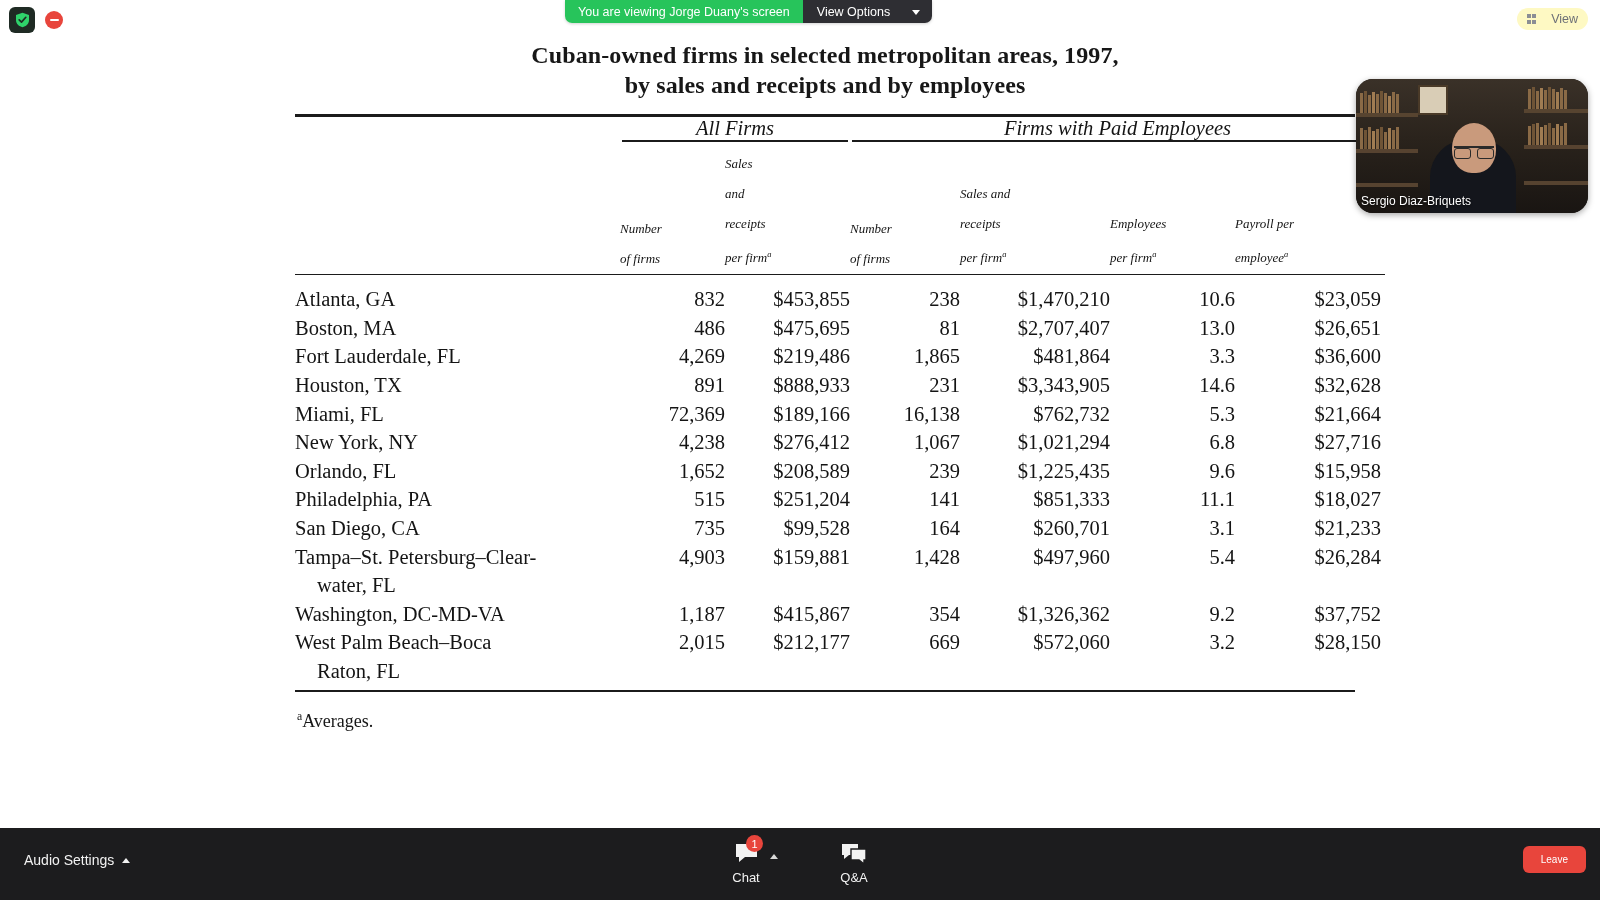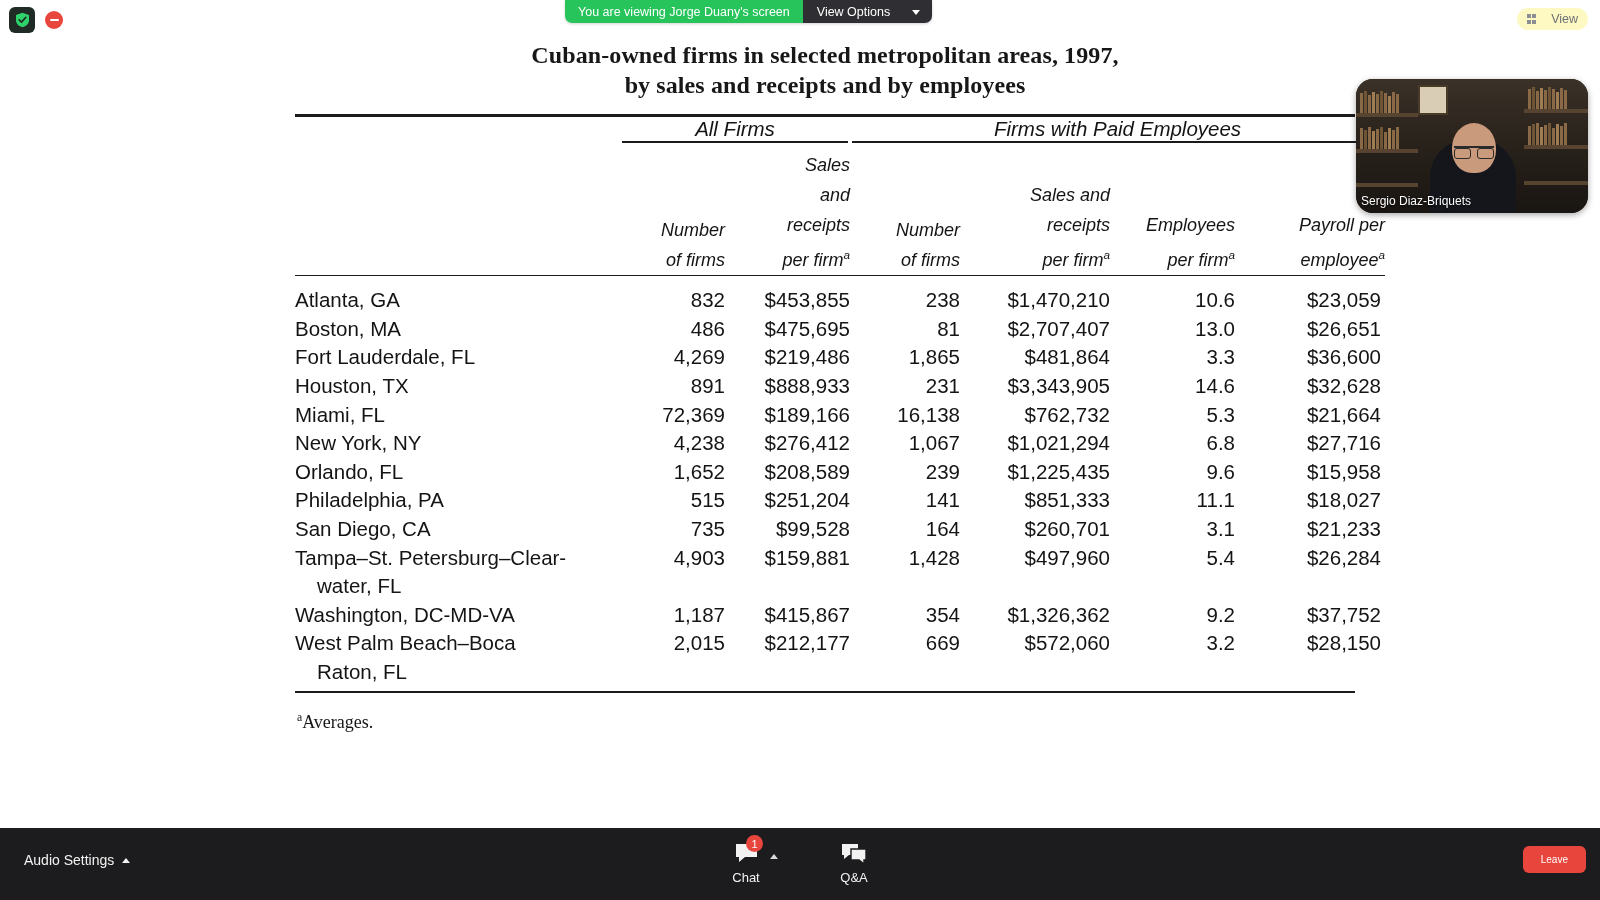--- a/index.html
+++ b/index.html
@@ -137,43 +137,43 @@
     height: 2.5px;
     margin: 0;
   }
   .rule-top { margin-top: 14px; height: 3px; }
   .rule-mid { height: 1.6px; }
   .rule-bottom { margin-top: 4px; height: 2.6px; }
 
   table.tbl {
     border-collapse: collapse;
     width: 1046px;
-    font-family: Liberation Sans, sans-serif;
+    font-family: Liberation Serif, serif;
     color: #141414;
     table-layout: fixed;
   }
   table.tbl td, table.tbl th {
     padding: 0;
     vertical-align: bottom;
   }
   .grp-head {
     text-align: center;
     font-style: italic;
     font-size: 20.5px;
     padding-bottom: 2px;
   }
   .grp-underline {
     height: 1.6px;
     background: #1b1b1b;
     margin: 0 2px;
   }
   .col-head {
-    text-align: right;
+    text-align: left;
     font-style: italic;
-    font-size: 18px;
+    font-size: 13px;
     line-height: 30px;
     padding-bottom: 4px;
   }
   .row-label {
     font-size: 20.5px;
     line-height: 28.6px;
     padding-left: 4px;
     white-space: nowrap;
   }
   .row-label .indent {

